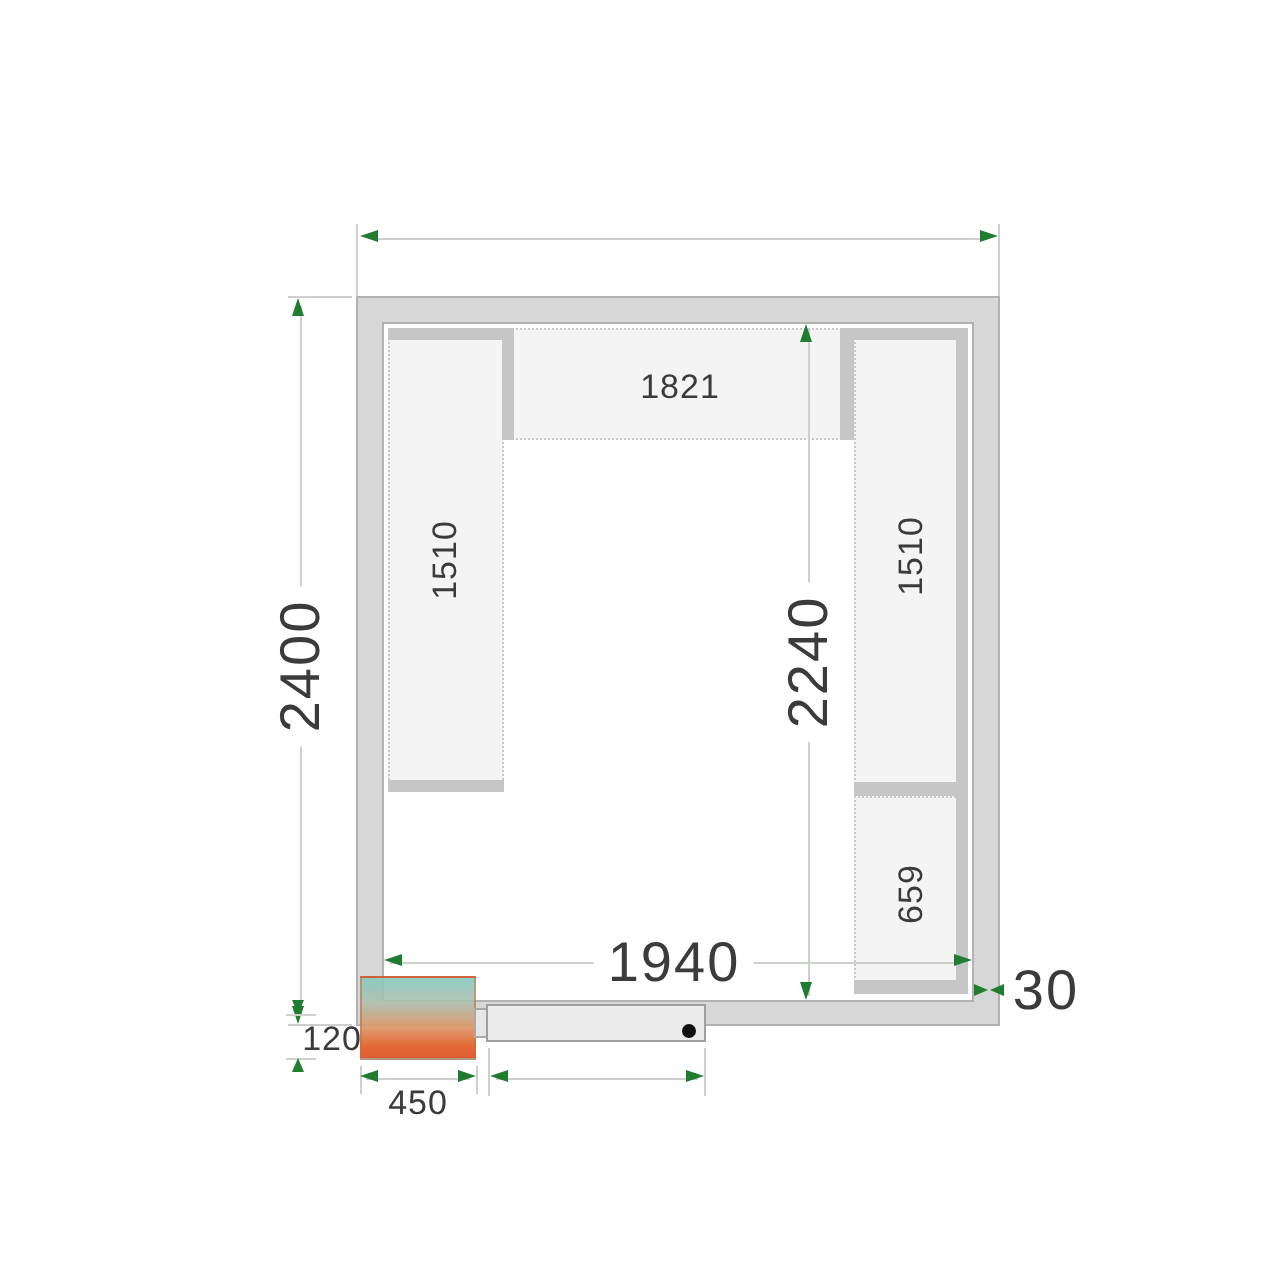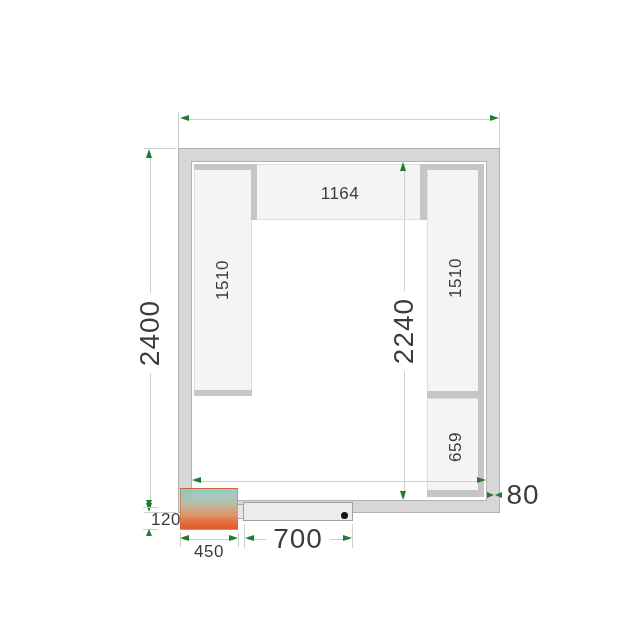--- a/index.html
+++ b/index.html
@@ -99,23 +99,23 @@
   <i class="ar ar-r" style="left:229px;top:535px;"></i>
 
   <div class="abs vline" style="left:244px;top:524px;height:24px;"></div>
   <div class="abs vline" style="left:352px;top:524px;height:24px;"></div>
   <div class="abs hline" style="left:248px;top:539px;width:101px;"></div>
   <i class="ar ar-l" style="left:245px;top:535px;"></i>
   <i class="ar ar-r" style="left:343px;top:535px;"></i>
 
   <div class="dim rot" style="left:150px;top:333px;">2400</div>
   <div class="dim rot" style="left:404px;top:331px;">2240</div>
-  <div class="dim nobg" style="left:523px;top:495px;">80</div>
+  <div class="dim" style="left:337px;top:481px;">1940</div>
+  <div class="dim nobg" style="left:523px;top:495px;">30</div>
   <div class="dim sm nobg" style="left:166px;top:520px;">120</div>
   <div class="dim sm" style="left:209px;top:552px;">450</div>
-  <div class="dim" style="left:298px;top:539px;">700</div>
 
-  <div class="dim sm nobg" style="left:340px;top:194px;">1164</div>
+  <div class="dim sm nobg" style="left:340px;top:194px;">1821</div>
   <div class="dim sm nobg rot" style="left:223px;top:280px;">1510</div>
   <div class="dim sm nobg rot" style="left:456px;top:278px;">1510</div>
   <div class="dim sm nobg rot" style="left:456px;top:447px;">659</div>
 
 </div>
 
 </body></html>

